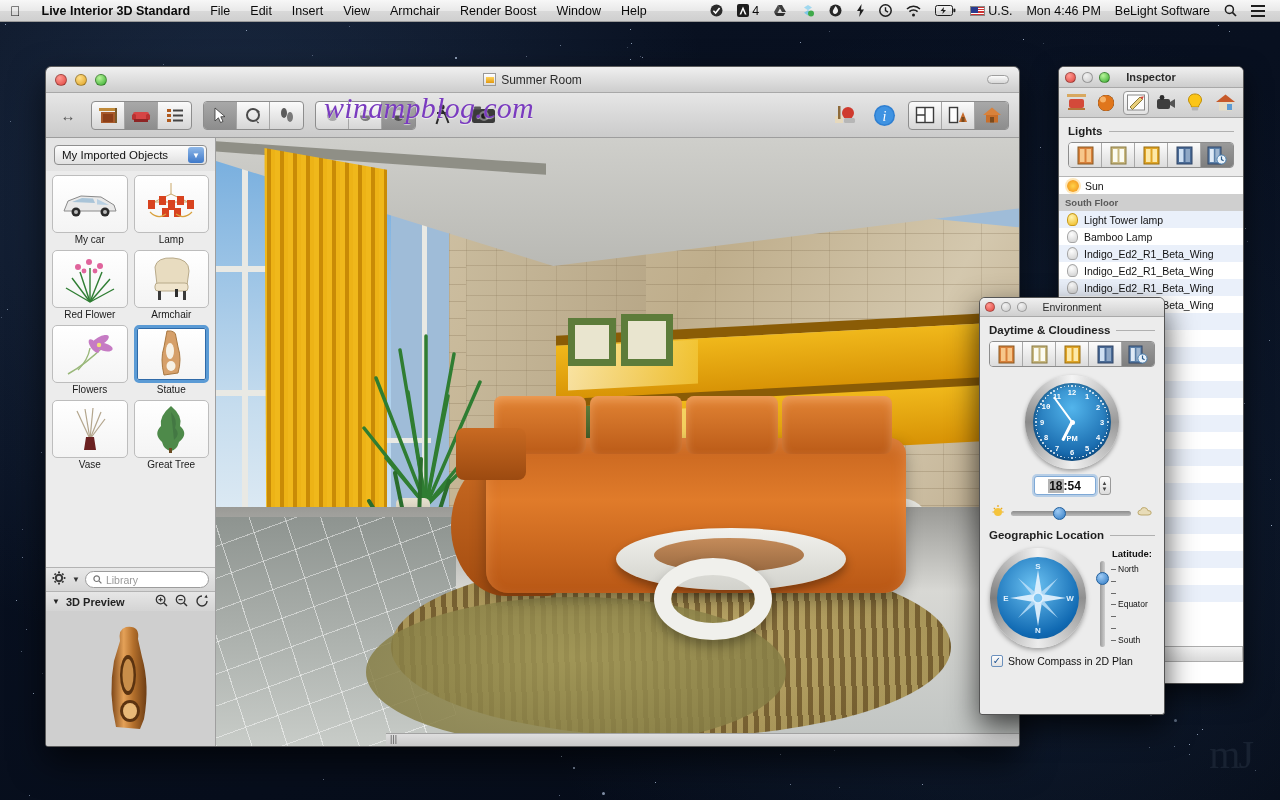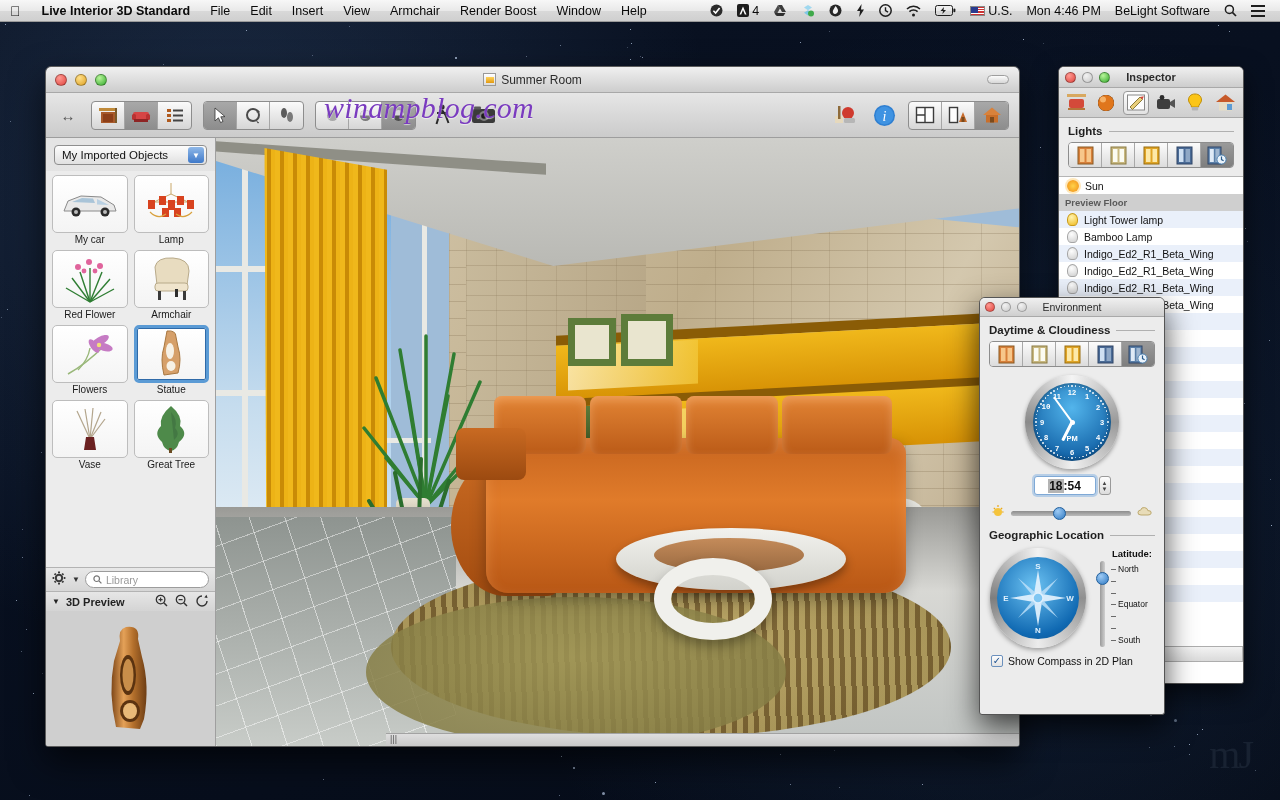--- a/index.html
+++ b/index.html
@@ -1204,21 +1204,21 @@
         </svg>
     </div>
   </div>
 
   <div class="lightlist">
     <div class="lrow">
       <span class="sunico"></span>
       <span>Sun</span>
     </div>
     <div class="lrow grp">
-      <span>Preview Floor</span>
+      <span>South Floor</span>
     </div>
     <div class="lrow alt">
       <span class="bulb on"></span>
       <span>Light Tower lamp</span>
     </div>
     <div class="lrow">
       <span class="bulb off"></span>
       <span>Bamboo Lamp</span>
     </div>
     <div class="lrow alt">

